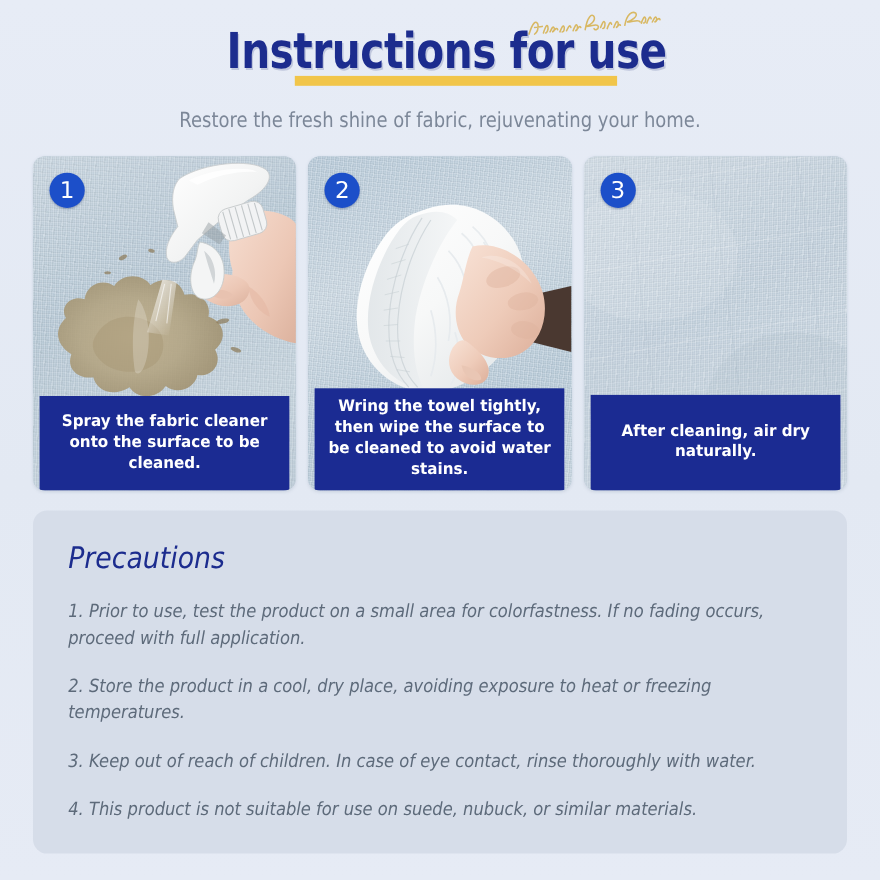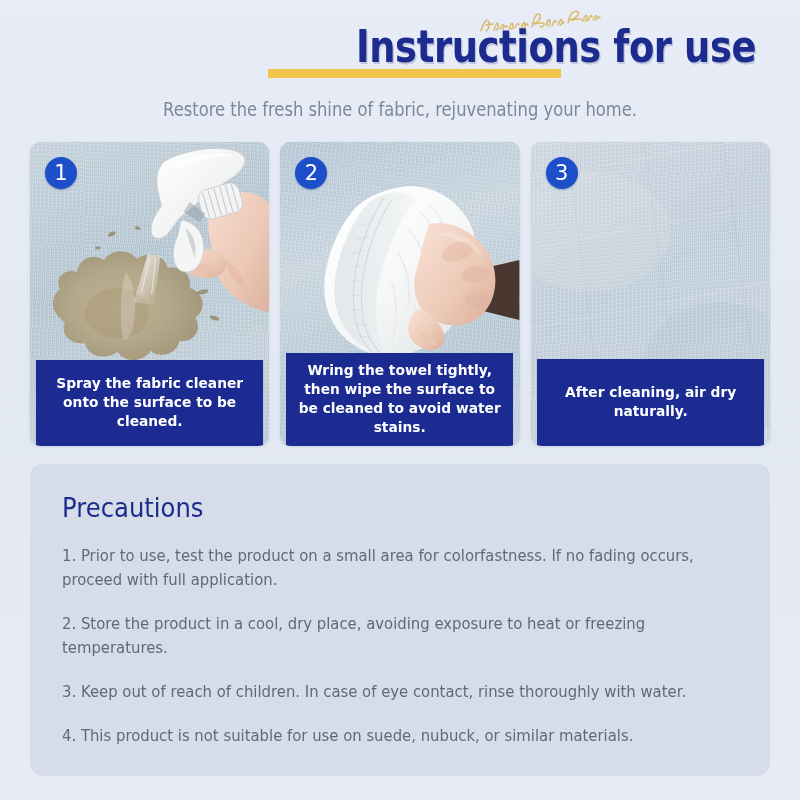--- a/index.html
+++ b/index.html
@@ -26,21 +26,21 @@
   .header {
     position: absolute;
     top: 0; left: 0; right: 0;
     height: 135px;
   }
 
   .title-wrap {
     position: absolute;
     top: 22px;
     left: 13px; right: 0;
-    text-align: right;
+    text-align: center;
     height: 60px;
   }
 
   .title {
     display: inline-block;
     position: relative;
     font-family: "DejaVu Sans", sans-serif;
     font-weight: bold;
     font-size: 45px;
     line-height: 50px;
@@ -169,20 +169,21 @@
   
   .precautions {
     position: absolute;
     top: 464px;
     left: 30px;
     width: 740px;
     height: 312px;
     background: #d6dde9;
     border-radius: 13px;
     padding: 28px 30px 0 32px;
+    font-style: italic;
   }
 
   .prec-title {
     font-family: "DejaVu Sans", sans-serif;
     font-size: 27px;
     line-height: 32px;
     color: #1c2c8e;
     transform: scaleX(0.9);
     transform-origin: left center;
     margin-bottom: 20px;

